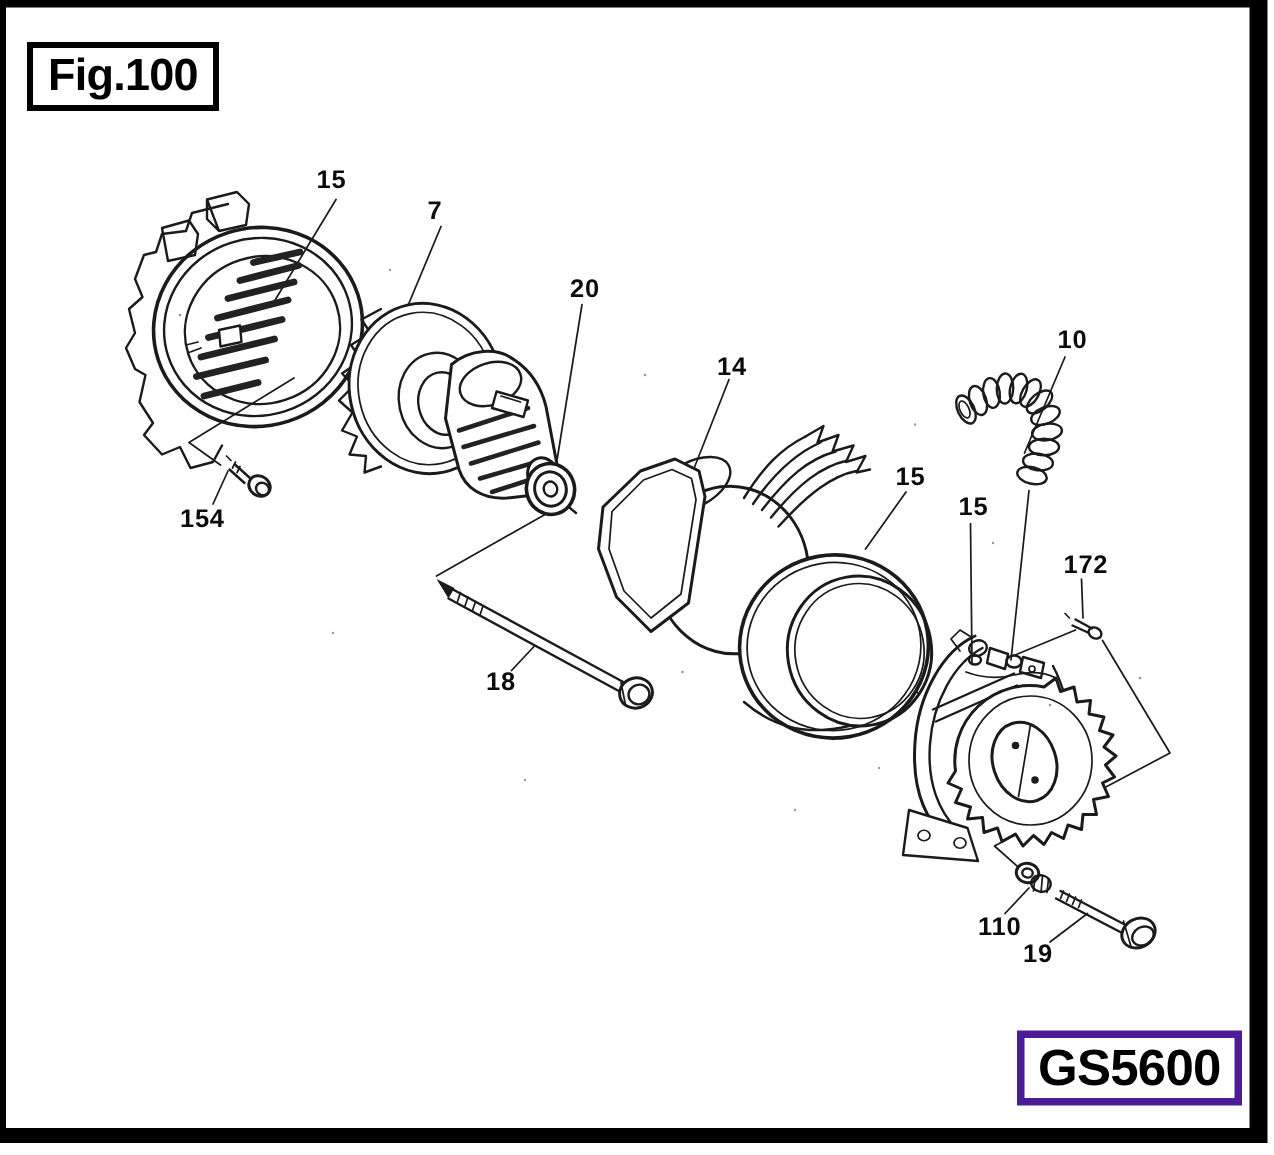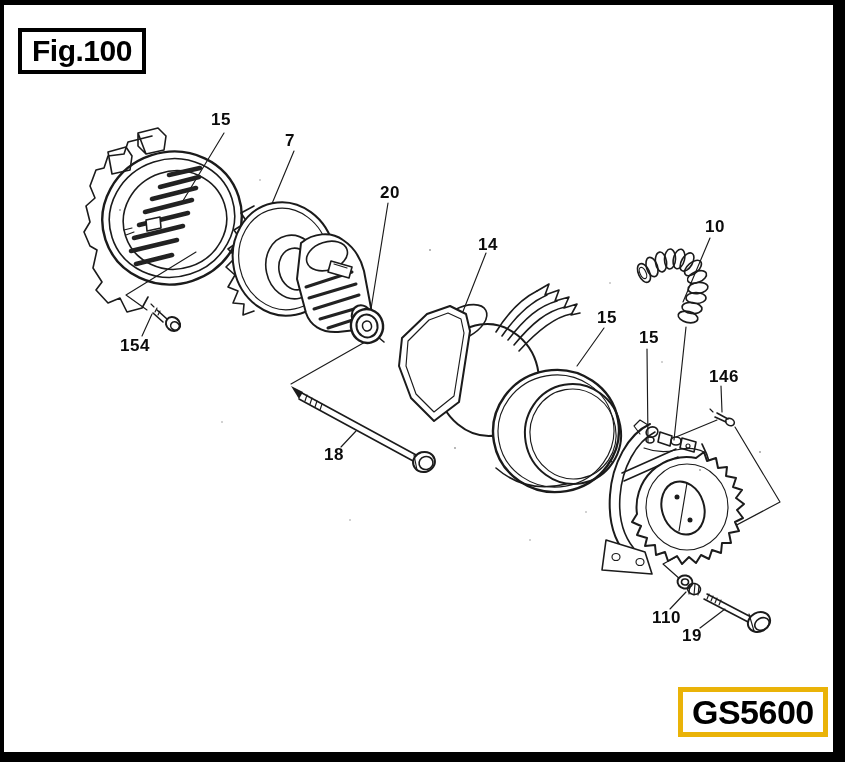--- a/index.html
+++ b/index.html
@@ -12,21 +12,21 @@
     position:absolute;left:0;top:0;width:845px;height:762px;box-sizing:border-box;
     border-style:solid;border-color:#000;
     border-top-width:5px;border-left-width:4px;border-right-width:12px;border-bottom-width:10px;
     pointer-events:none;
   }
   .badge{
     position:absolute;background:#fff;color:#000;font-weight:bold;line-height:1;
     display:flex;align-items:center;justify-content:center;letter-spacing:-0.5px;text-align:center;
   }
   #figBadge{left:18px;top:28px;border:4px solid #000;padding:4px 10px;font-size:30px;}
-  #modelBadge{left:678px;top:687px;border:5px solid #eab308;padding:3px 9px;font-size:34px;}
+  #modelBadge{left:678px;top:687px;border:5px solid #4c1d95;padding:3px 9px;font-size:34px;}
   .part-label{
     position:absolute;font-weight:bold;font-size:17px;color:#0c0c0c;line-height:1;
     letter-spacing:0.5px;
   }
   svg{position:absolute;left:0;top:0;}
   svg *{vector-effect:none;}
   .ln{stroke:#1b1b1b;fill:none;stroke-width:1.6;stroke-linecap:round;stroke-linejoin:round;}
   .thin{stroke-width:1.15;}
   .mid{stroke-width:2;}
   .bold{stroke-width:2.4;}
@@ -243,21 +243,21 @@
   <span class="part-label" style="left:285px;top:132px">7</span>
   <span class="part-label" style="left:380px;top:184px">20</span>
   <span class="part-label" style="left:478px;top:236px">14</span>
   <span class="part-label" style="left:639px;top:329px">15</span>
   <span class="part-label" style="left:705px;top:218px">10</span>
   <span class="part-label" style="left:597px;top:309px">15</span>
   <span class="part-label" style="left:324px;top:446px">18</span>
   <span class="part-label" style="left:682px;top:627px">19</span>
   <span class="part-label" style="left:652px;top:609px">110</span>
   <span class="part-label" style="left:120px;top:337px">154</span>
-  <span class="part-label" style="left:709px;top:368px">146</span>
+  <span class="part-label" style="left:709px;top:368px">172</span>
 
   <div class="badge" id="figBadge">
     <span>Fig.100</span>
   </div>
   <div class="badge" id="modelBadge">
     <span>GS5600</span>
   </div>
 
   <div id="frame"></div>
 </div>

